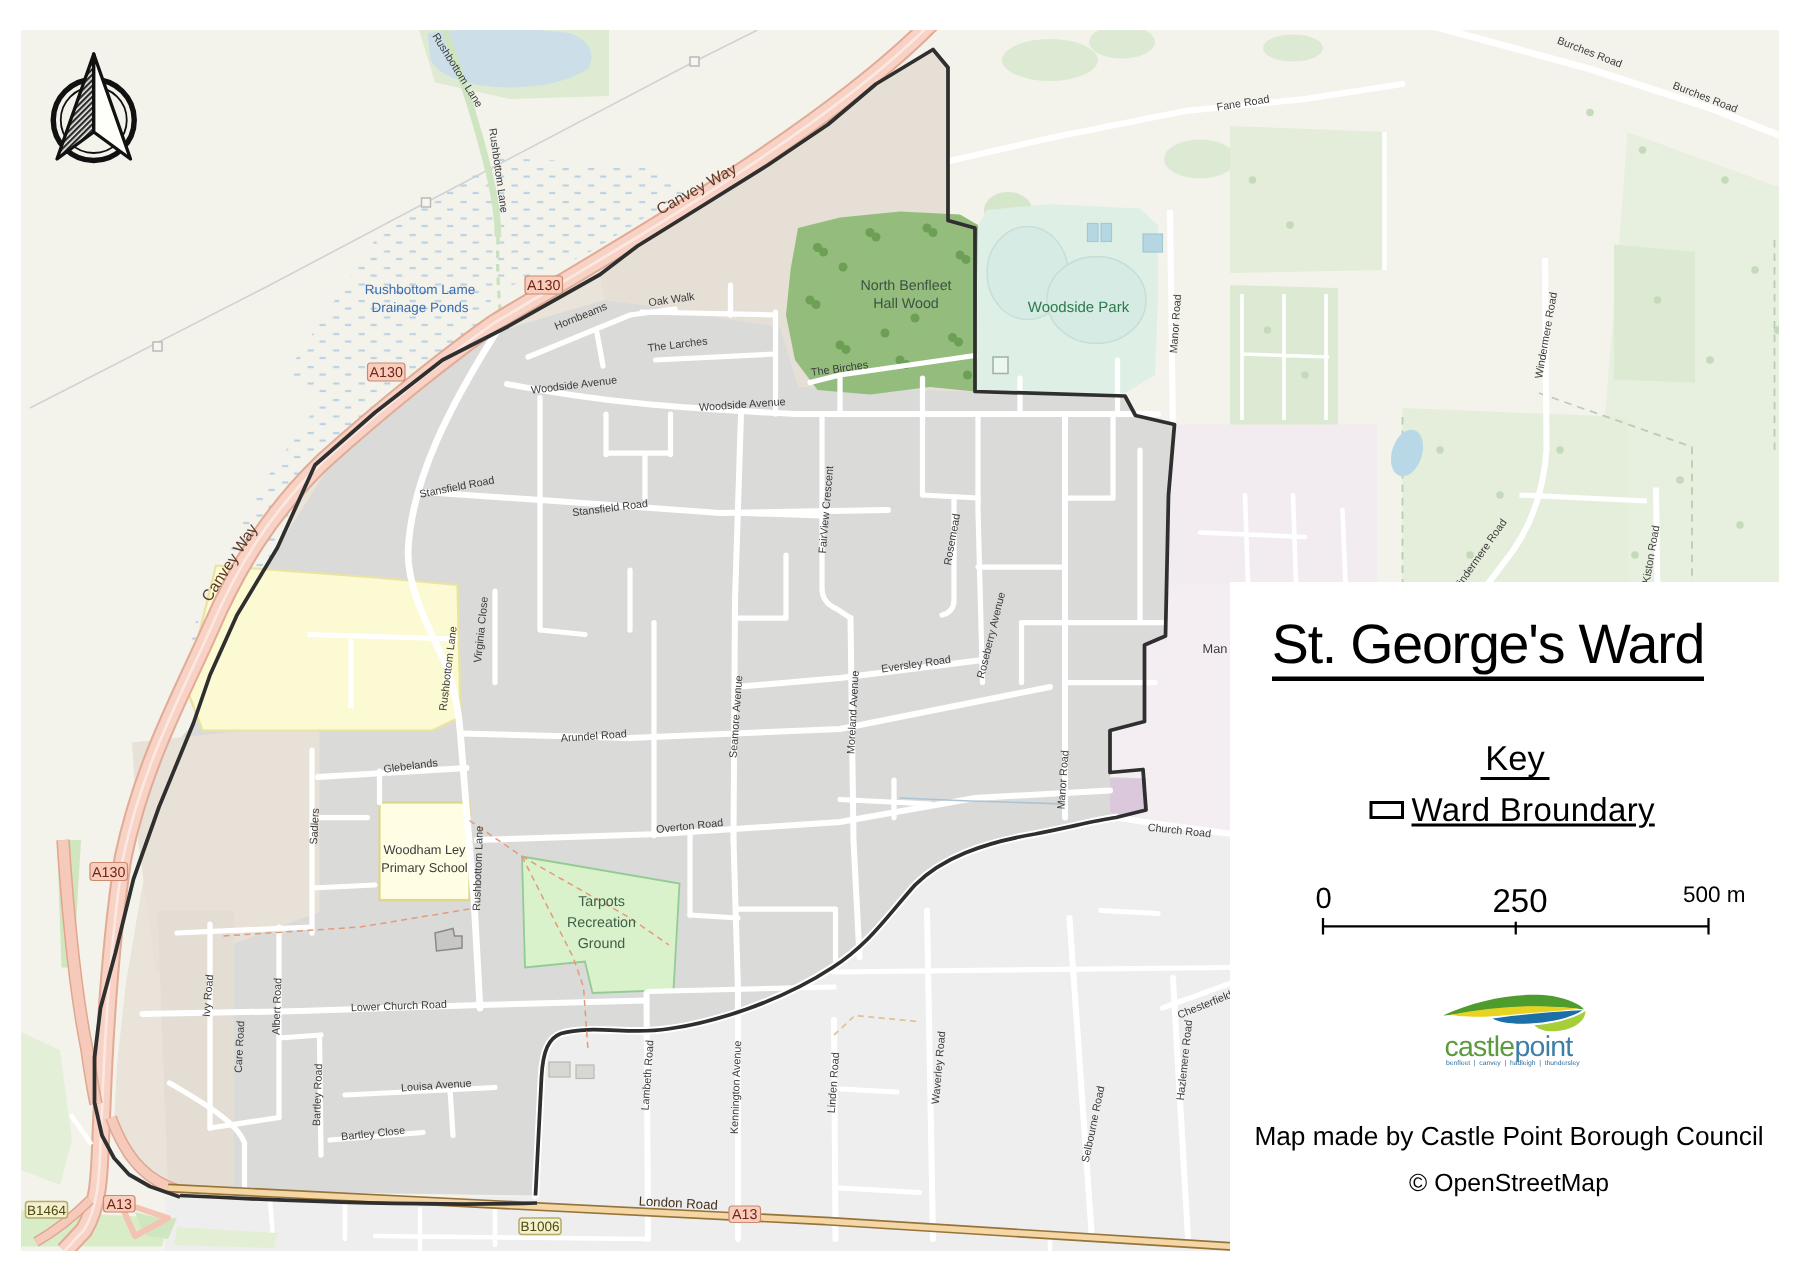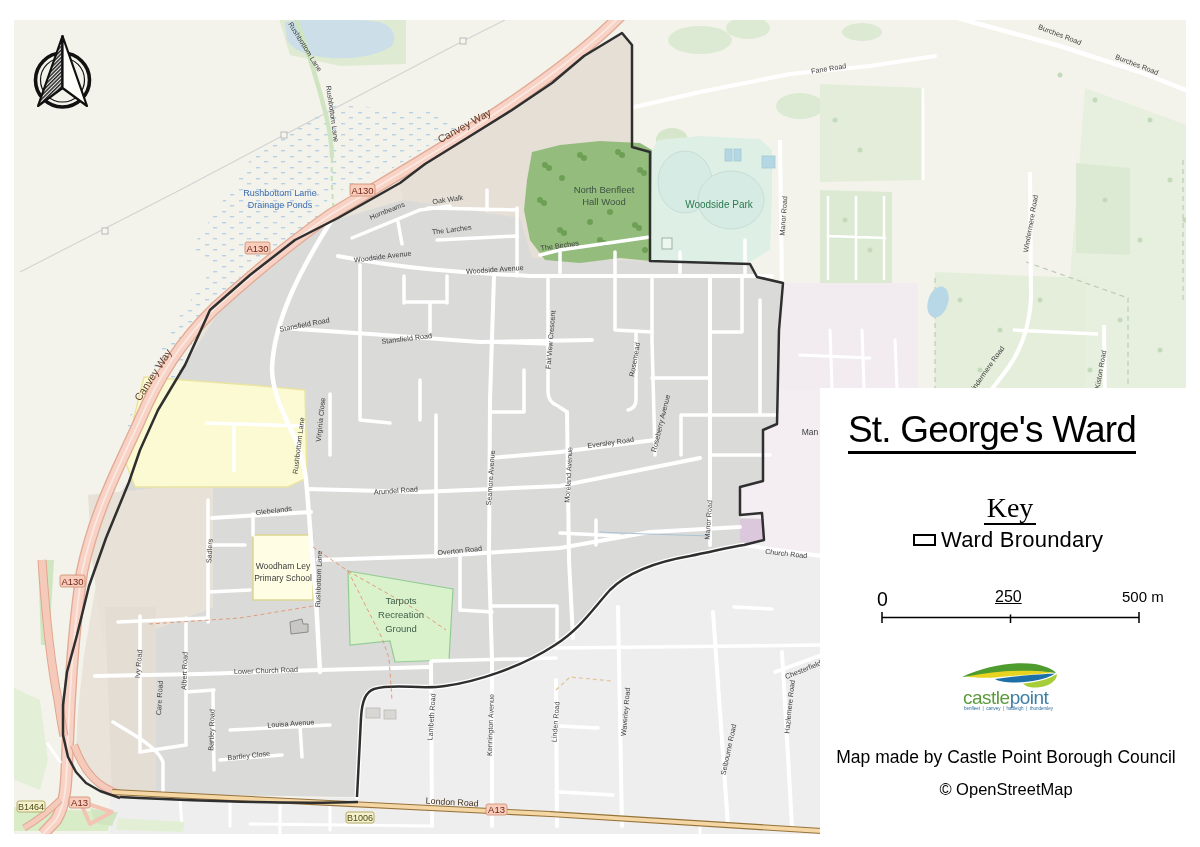--- a/index.html
+++ b/index.html
@@ -491,28 +491,28 @@
 </g>
 </svg>
 
 <div id="panel" class="abs" style="left:820px;top:388px;width:380px;height:459px;background:#fff;"></div>
 
 <div class="abs" style="left:820px;top:409px;width:344px;text-align:center;">
   <span style="font-size:37px;letter-spacing:-0.8px;border-bottom:3px solid #000;padding-bottom:1px;">St. George's Ward</span>
 </div>
 
 <div class="abs" style="left:820px;top:492px;width:380px;text-align:center;">
-  <span style="font-size:28px;border-bottom:2px solid #000;padding:0 3px;font-family:Liberation Serif, serif;">Key</span>
+  <span style="font-size:23px;border-bottom:2px solid #000;padding:0 3px;">Key</span>
 </div>
 
 <div class="abs" style="left:913px;top:534px;width:23px;height:12px;border:2.4px solid #000;box-sizing:border-box;background:#fff;"></div>
-<div class="abs" style="left:941px;top:527px;font-size:22px;letter-spacing:0.2px;">Ward Broundary</div>
+<div class="abs" style="left:941px;top:527px;font-size:22px;letter-spacing:0.2px;text-decoration:underline;">Ward Broundary</div>
 
 <div class="abs" style="left:877px;top:588px;font-size:19.5px;">0</div>
-<div class="abs" style="left:995px;top:588px;font-size:16px;text-decoration:underline;">250</div>
+<div class="abs" style="left:995px;top:588px;font-size:22px;">250</div>
 <div class="abs" style="left:1122px;top:588px;font-size:15px;">500 m</div>
 
 <svg class="abs" style="left:878px;top:608px;" width="266" height="18" viewBox="0 0 266 18">
   <path d="M4,9.5 L261,9.5 M4,4 L4,15 M132.5,6.5 L132.5,15 M261,4 L261,15" stroke="#000" stroke-width="1.5" fill="none"></path>
 </svg>
 
 <svg class="abs" style="left:955px;top:658px;" width="110" height="58" viewBox="0 0 110 58">
 
   <path d="M7,19 C30,8 60,3 80,6 C90,8 98,11 101,15 C80,12 55,13 38,15.5 C25,17.5 13,18.6 7,19 Z" fill="#4e9b2e"></path>
 

